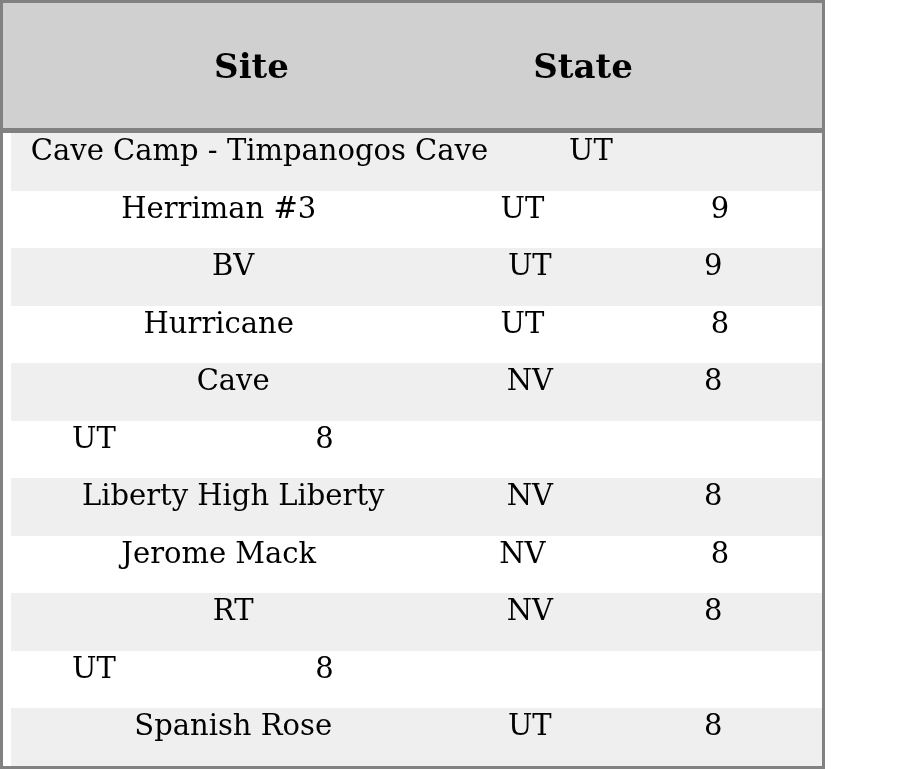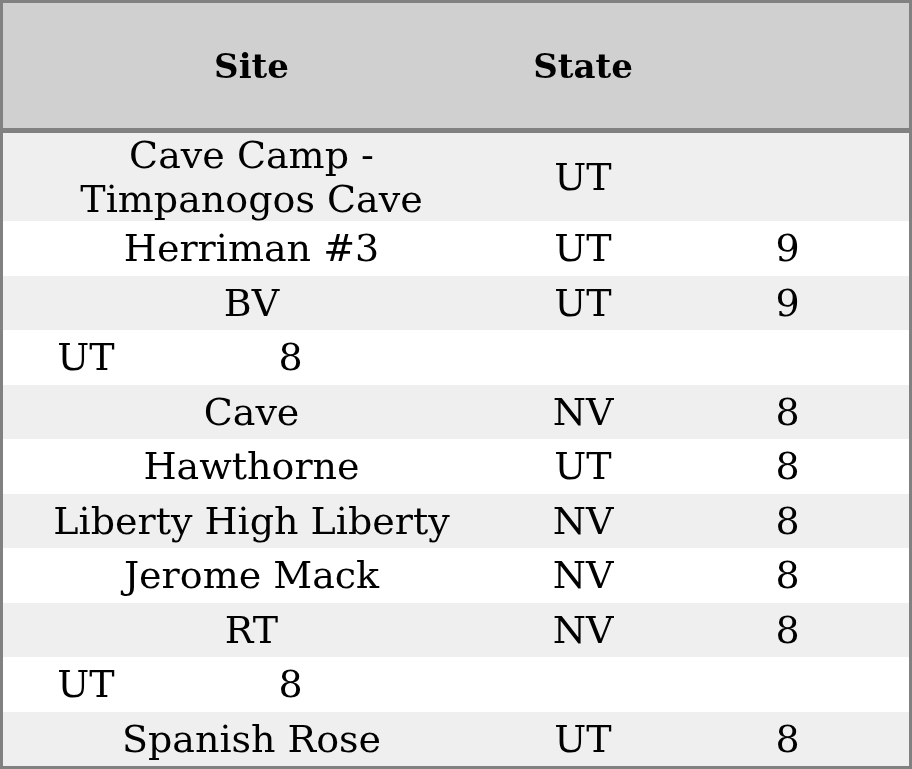--- a/index.html
+++ b/index.html
@@ -1,21 +1,21 @@
 <!DOCTYPE html>
 <html><head>
 <meta charset="utf-8">
 <style>
   html, body {
     margin: 0;
     padding: 0;
     background: #ffffff;
   }
   .table-wrap {
-    width: 912px;
+    width: 825px;
     height: 769px;
     box-sizing: border-box;
     border: 3px solid #818181;
     display: flex;
     flex-direction: column;
     font-family: "DejaVu Serif", "Liberation Serif", serif;
     color: #000000;
     background: #ffffff;
     overflow: hidden;
   }
@@ -24,25 +24,25 @@
     display: flex;
     align-items: center;
     background: #d0d0d0;
     border-bottom: 5px solid #818181;
     font-weight: bold;
     font-size: 34px;
   }
   .body-row {
     flex: 1 1 0;
     display: flex;
-    align-items: center;
-    font-size: 38px;
+    font-size: 29px;
+    margin-left: 8px;
   }
   .body-row.odd  { background: #efefef; }
-  .body-row.even { background: #ffffff; }
+  .body-row.even { background: #ffffff; gap: 26px; }
   .cell {
     text-align: center;
     box-sizing: border-box;
     padding: 0 4px;
   }
   .col-site  { width: 497px; }
   .col-state { width: 166px; }
   .col-pm    { width: 243px; }
   .header-row .col-pm {
     white-space: pre-line;
@@ -70,32 +70,32 @@
     <div class="cell col-pm">9</div>
   </div>
 
   <div class="body-row odd">
     <div class="cell col-site">BV</div>
     <div class="cell col-state">UT</div>
     <div class="cell col-pm">9</div>
   </div>
 
   <div class="body-row even">
+    <div class="cell col-site">Hurricane</div>
     <div class="cell col-state">UT</div>
     <div class="cell col-pm">8</div>
   </div>
 
   <div class="body-row odd">
     <div class="cell col-site">Cave</div>
     <div class="cell col-state">NV</div>
     <div class="cell col-pm">8</div>
   </div>
 
   <div class="body-row even">
-    <div class="cell col-site">Hawthorne</div>
     <div class="cell col-state">UT</div>
     <div class="cell col-pm">8</div>
   </div>
 
   <div class="body-row odd">
     <div class="cell col-site">Liberty High Liberty</div>
     <div class="cell col-state">NV</div>
     <div class="cell col-pm">8</div>
   </div>
 

